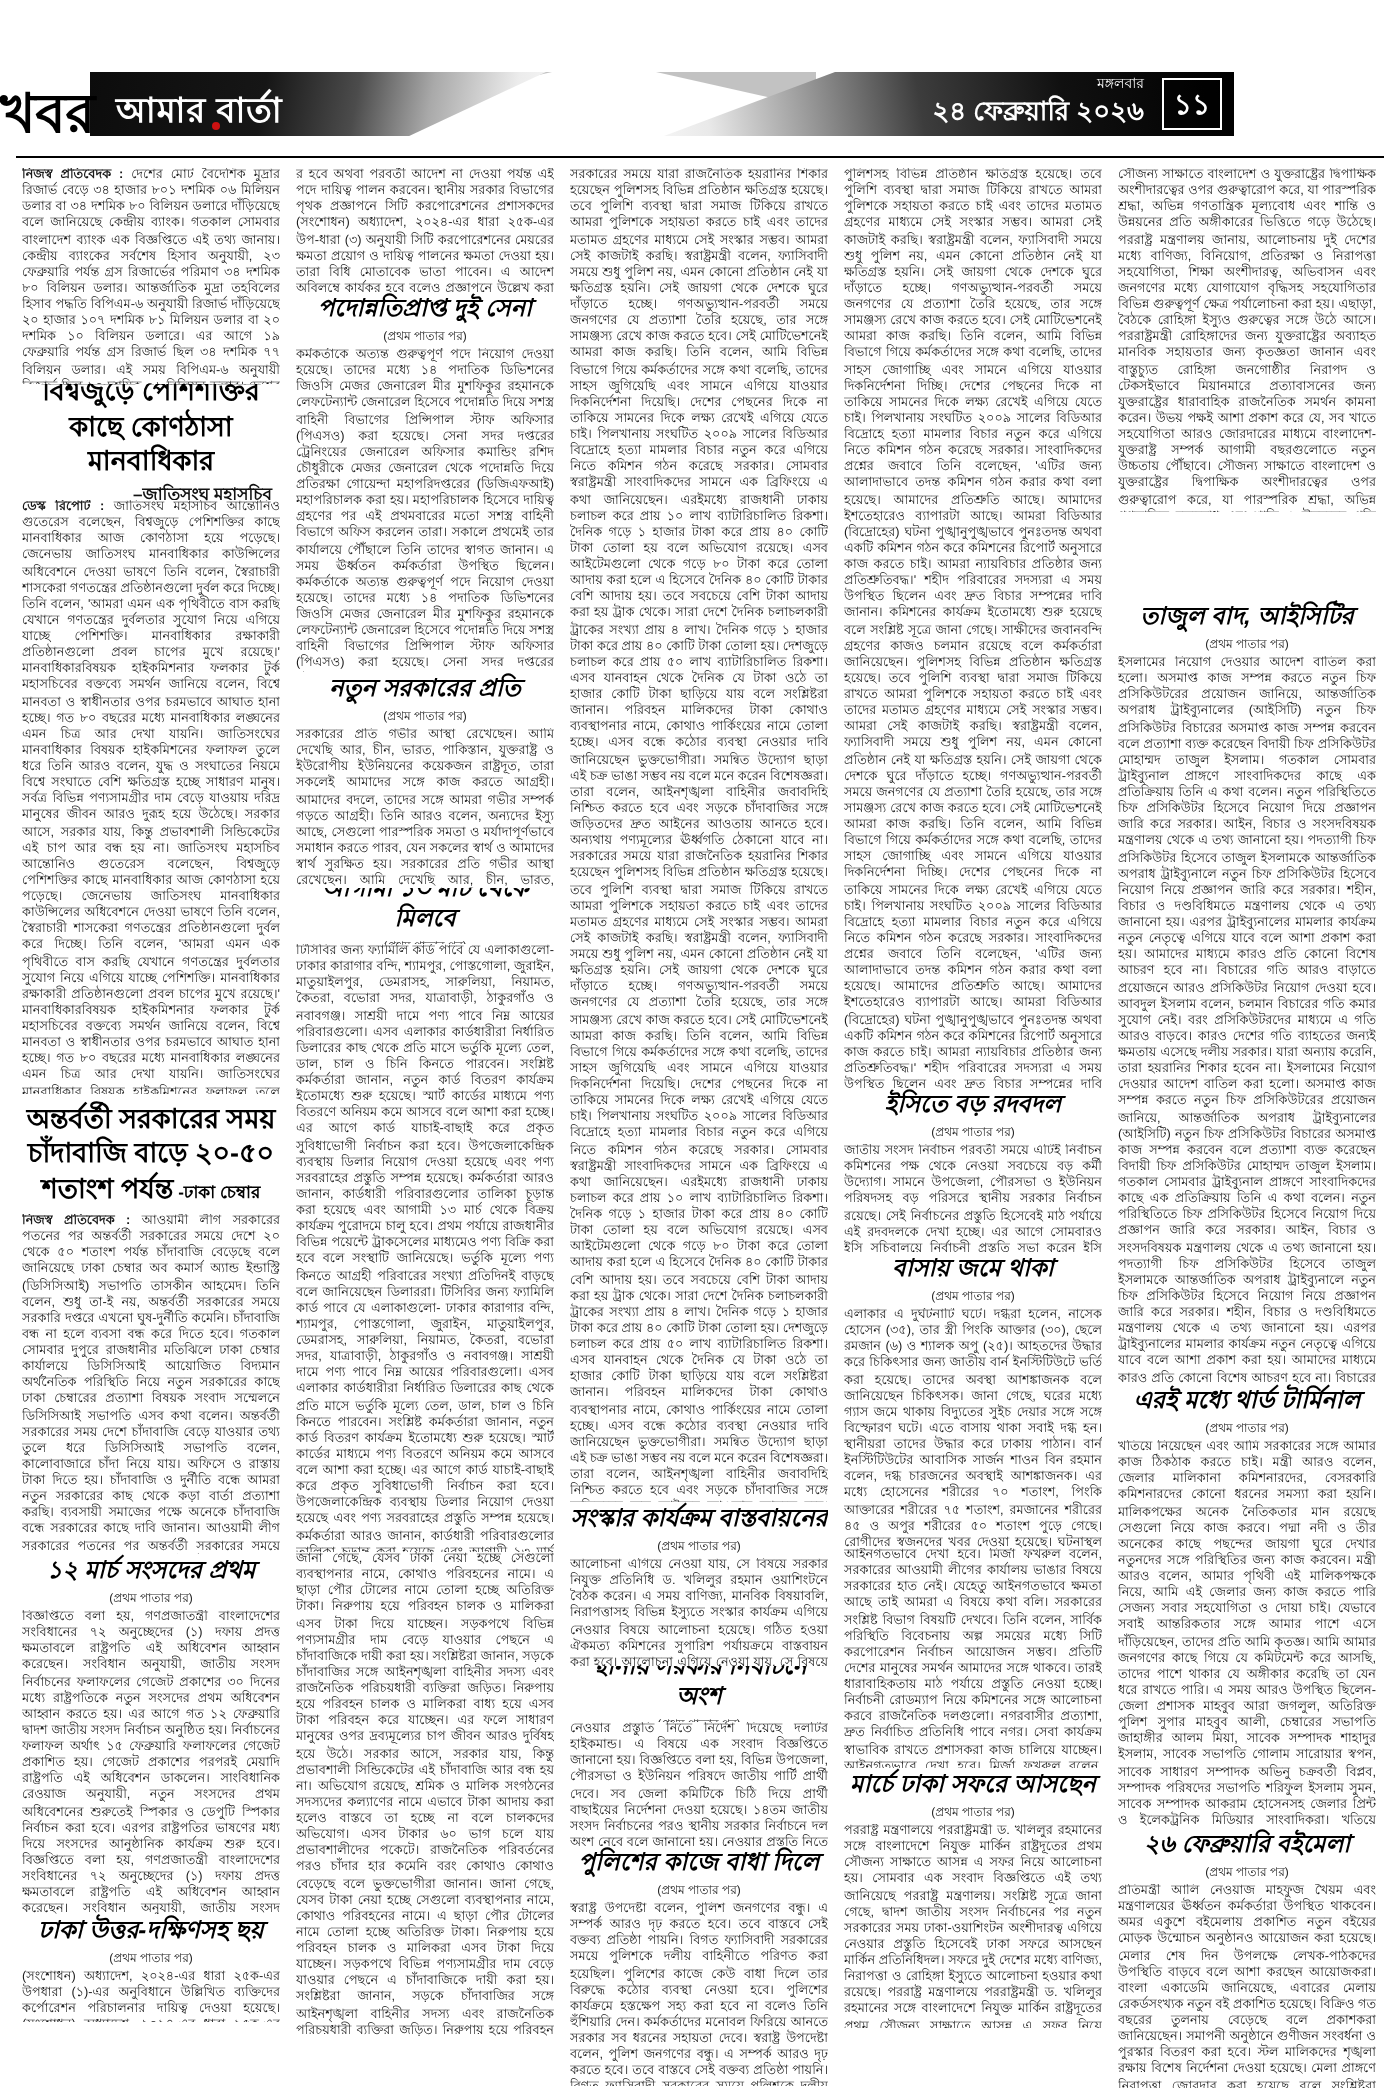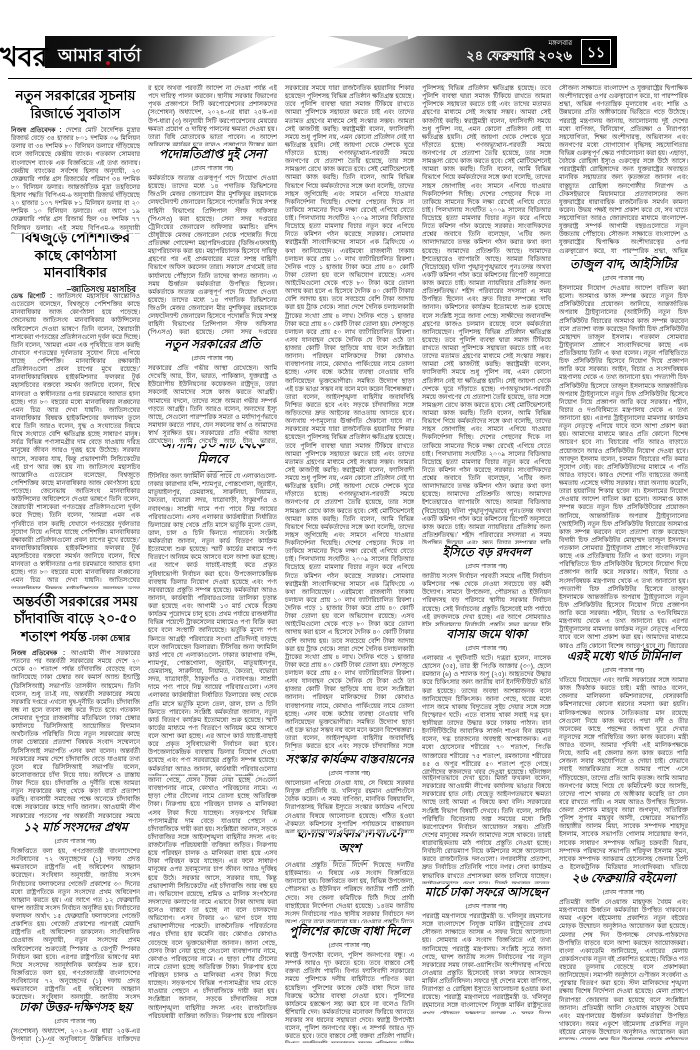--- a/index.html
+++ b/index.html
@@ -55,23 +55,20 @@
     <div class="date-block">
       <div class="weekday">মঙ্গলবার</div>
       <div class="date">২৪ ফেব্রুয়ারি ২০২৬</div>
     </div>
     <div class="page-badge">১১</div>
   </div>
   <div class="masthead-rule"></div>
 
   <div class="columns" id="columns">
       <div class="col">
-        <div class="headline hl-lg" style="height: 42px;">
-          <div class="hl-title">নতুন সরকারের সূচনায় রিজার্ভে সুবাতাস</div>
-        </div>
         <div class="body" style="height: 106px;"><b class="lead">নিজস্ব প্রতিবেদক : </b>দেশের মোট বৈদেশিক মুদ্রার রিজার্ভ বেড়ে ৩৪ হাজার ৮০১ দশমিক ০৬ মিলিয়ন ডলার বা ৩৪ দশমিক ৮০ বিলিয়ন ডলারে দাঁড়িয়েছে বলে জানিয়েছে কেন্দ্রীয় ব্যাংক। গতকাল সোমবার বাংলাদেশ ব্যাংক এক বিজ্ঞপ্তিতে এই তথ্য জানায়। কেন্দ্রীয় ব্যাংকের সর্বশেষ হিসাব অনুযায়ী, ২৩ ফেব্রুয়ারি পর্যন্ত গ্রস রিজার্ভের পরিমাণ ৩৪ দশমিক ৮০ বিলিয়ন ডলার। আন্তর্জাতিক মুদ্রা তহবিলের হিসাব পদ্ধতি বিপিএম-৬ অনুযায়ী রিজার্ভ দাঁড়িয়েছে ২০ হাজার ১০৭ দশমিক ৮১ মিলিয়ন ডলার বা ২০ দশমিক ১০ বিলিয়ন ডলারে। এর আগে ১৯ ফেব্রুয়ারি পর্যন্ত গ্রস রিজার্ভ ছিল ৩৪ দশমিক ৭৭ বিলিয়ন ডলার। এই সময় বিপিএম-৬ অনুযায়ী রিজার্ভ ছিল ২০ দশমিক ০৬ বিলিয়ন ডলার। দেশের মোট বৈদেশিক মুদ্রার রিজার্ভ বেড়ে ৩৪ হাজার ৮০১ দশমিক ০৬ মিলিয়ন ডলার বা ৩৪ দশমিক ৮০ বিলিয়ন ডলারে দাঁড়িয়েছে বলে জানিয়েছে কেন্দ্রীয় ব্যাংক। গতকাল সোমবার বাংলাদেশ ব্যাংক এক বিজ্ঞপ্তিতে এই তথ্য জানায়। কেন্দ্রীয় ব্যাংকের সর্বশেষ হিসাব অনুযায়ী, ২৩ ফেব্রুয়ারি পর্যন্ত গ্রস রিজার্ভের পরিমাণ ৩৪ দশমিক ৮০ বিলিয়ন ডলার। আন্তর্জাতিক মুদ্রা তহবিলের হিসাব পদ্ধতি বিপিএম-৬ অনুযায়ী রিজার্ভ দাঁড়িয়েছে ২০ হাজার ১০৭ দশমিক ৮১ মিলিয়ন ডলার বা ২০ দশমিক ১০ বিলিয়ন ডলারে। এর আগে ১৯ ফেব্রুয়ারি পর্যন্ত গ্রস রিজার্ভ ছিল ৩৪ দশমিক ৭৭ বিলিয়ন ডলার। এই সময় বিপিএম-৬ অনুযায়ী রিজার্ভ ছিল ২০ দশমিক ০৬ বিলিয়ন ডলার।</div>
         <div class="headline hl-lg" style="height: 58px;">
           <div class="hl-title">বিশ্বজুড়ে পেশিশক্তির কাছে কোণঠাসা মানবাধিকার</div>
           <div class="byline">–জাতিসংঘ মহাসচিব</div>
         </div>
         <div class="body" style="height: 295px;"><b class="lead">ডেস্ক রিপোর্ট : </b>জাতিসংঘ মহাসচিব আন্তোনিও গুতেরেস বলেছেন, বিশ্বজুড়ে পেশিশক্তির কাছে মানবাধিকার আজ কোণঠাসা হয়ে পড়েছে। জেনেভায় জাতিসংঘ মানবাধিকার কাউন্সিলের অধিবেশনে দেওয়া ভাষণে তিনি বলেন, স্বৈরাচারী শাসকেরা গণতন্ত্রের প্রতিষ্ঠানগুলো দুর্বল করে দিচ্ছে। তিনি বলেন, 'আমরা এমন এক পৃথিবীতে বাস করছি যেখানে গণতন্ত্রের দুর্বলতার সুযোগ নিয়ে এগিয়ে যাচ্ছে পেশিশক্তি। মানবাধিকার রক্ষাকারী প্রতিষ্ঠানগুলো প্রবল চাপের মুখে রয়েছে।' মানবাধিকারবিষয়ক হাইকমিশনার ফলকার টুর্ক মহাসচিবের বক্তব্যে সমর্থন জানিয়ে বলেন, বিশ্বে মানবতা ও স্বাধীনতার ওপর চরমভাবে আঘাত হানা হচ্ছে। গত ৮০ বছরের মধ্যে মানবাধিকার লঙ্ঘনের এমন চিত্র আর দেখা যায়নি। জাতিসংঘের মানবাধিকার বিষয়ক হাইকমিশনের ফলাফল তুলে ধরে তিনি আরও বলেন, যুদ্ধ ও সংঘাতের নিয়মে বিশ্বে সংঘাতে বেশি ক্ষতিগ্রস্ত হচ্ছে সাধারণ মানুষ। সর্বত্র বিভিন্ন পণ্যসামগ্রীর দাম বেড়ে যাওয়ায় দরিদ্র মানুষের জীবন আরও দুরূহ হয়ে উঠেছে। সরকার আসে, সরকার যায়, কিন্তু প্রভাবশালী সিন্ডিকেটের এই চাপ আর বন্ধ হয় না। জাতিসংঘ মহাসচিব আন্তোনিও গুতেরেস বলেছেন, বিশ্বজুড়ে পেশিশক্তির কাছে মানবাধিকার আজ কোণঠাসা হয়ে পড়েছে। জেনেভায় জাতিসংঘ মানবাধিকার কাউন্সিলের অধিবেশনে দেওয়া ভাষণে তিনি বলেন, স্বৈরাচারী শাসকেরা গণতন্ত্রের প্রতিষ্ঠানগুলো দুর্বল করে দিচ্ছে। তিনি বলেন, 'আমরা এমন এক পৃথিবীতে বাস করছি যেখানে গণতন্ত্রের দুর্বলতার সুযোগ নিয়ে এগিয়ে যাচ্ছে পেশিশক্তি। মানবাধিকার রক্ষাকারী প্রতিষ্ঠানগুলো প্রবল চাপের মুখে রয়েছে।' মানবাধিকারবিষয়ক হাইকমিশনার ফলকার টুর্ক মহাসচিবের বক্তব্যে সমর্থন জানিয়ে বলেন, বিশ্বে মানবতা ও স্বাধীনতার ওপর চরমভাবে আঘাত হানা হচ্ছে। গত ৮০ বছরের মধ্যে মানবাধিকার লঙ্ঘনের এমন চিত্র আর দেখা যায়নি। জাতিসংঘের মানবাধিকার বিষয়ক হাইকমিশনের ফলাফল তুলে ধরে তিনি আরও বলেন, যুদ্ধ ও সংঘাতের নিয়মে বিশ্বে সংঘাতে বেশি ক্ষতিগ্রস্ত হচ্ছে সাধারণ মানুষ। সর্বত্র বিভিন্ন পণ্যসামগ্রীর দাম বেড়ে যাওয়ায় দরিদ্র মানুষের জীবন আরও দুরূহ হয়ে উঠেছে। সরকার আসে, সরকার যায়, কিন্তু প্রভাবশালী সিন্ডিকেটের এই চাপ আর বন্ধ হয় না। জাতিসংঘ মহাসচিব আন্তোনিও গুতেরেস বলেছেন, বিশ্বজুড়ে পেশিশক্তির কাছে মানবাধিকার আজ কোণঠাসা হয়ে পড়েছে। জেনেভায় জাতিসংঘ মানবাধিকার কাউন্সিলের অধিবেশনে দেওয়া ভাষণে তিনি বলেন, স্বৈরাচারী শাসকেরা গণতন্ত্রের প্রতিষ্ঠানগুলো দুর্বল করে দিচ্ছে। তিনি বলেন, 'আমরা এমন এক পৃথিবীতে বাস করছি যেখানে গণতন্ত্রের দুর্বলতার সুযোগ নিয়ে এগিয়ে যাচ্ছে পেশিশক্তি। মানবাধিকার রক্ষাকারী প্রতিষ্ঠানগুলো প্রবল চাপের মুখে রয়েছে।' মানবাধিকারবিষয়ক হাইকমিশনার ফলকার টুর্ক মহাসচিবের বক্তব্যে সমর্থন জানিয়ে বলেন, বিশ্বে মানবতা ও স্বাধীনতার ওপর চরমভাবে আঘাত হানা হচ্ছে। গত ৮০ বছরের মধ্যে মানবাধিকার লঙ্ঘনের এমন চিত্র আর দেখা যায়নি। জাতিসংঘের মানবাধিকার বিষয়ক হাইকমিশনের ফলাফল তুলে ধরে তিনি আরও বলেন, যুদ্ধ ও সংঘাতের নিয়মে বিশ্বে সংঘাতে বেশি ক্ষতিগ্রস্ত হচ্ছে সাধারণ মানুষ। সর্বত্র বিভিন্ন পণ্যসামগ্রীর দাম বেড়ে যাওয়ায় দরিদ্র মানুষের জীবন আরও দুরূহ হয়ে উঠেছে। সরকার আসে, সরকার যায়, কিন্তু প্রভাবশালী সিন্ডিকেটের এই চাপ আর বন্ধ হয় না।</div>
         <div class="headline hl-lg" style="height: 60px;">
           <div class="hl-title">অন্তর্বর্তী সরকারের সময় চাঁদাবাজি বাড়ে ২০-৫০ শতাংশ পর্যন্ত<span class="byline-inline"> -ঢাকা চেম্বার</span></div>
         </div>
         <div class="body" style="height: 168px;"><b class="lead">নিজস্ব প্রতিবেদক : </b>আওয়ামী লীগ সরকারের পতনের পর অন্তর্বর্তী সরকারের সময়ে দেশে ২০ থেকে ৫০ শতাংশ পর্যন্ত চাঁদাবাজি বেড়েছে বলে জানিয়েছে ঢাকা চেম্বার অব কমার্স অ্যান্ড ইন্ডাস্ট্রি (ডিসিসিআই) সভাপতি তাসকীন আহমেদ। তিনি বলেন, শুধু তা-ই নয়, অন্তর্বর্তী সরকারের সময়ে সরকারি দপ্তরে এখনো ঘুষ-দুর্নীতি কমেনি। চাঁদাবাজি বন্ধ না হলে ব্যবসা বন্ধ করে দিতে হবে। গতকাল সোমবার দুপুরে রাজধানীর মতিঝিলে ঢাকা চেম্বার কার্যালয়ে ডিসিসিআই আয়োজিত বিদ্যমান অর্থনৈতিক পরিস্থিতি নিয়ে নতুন সরকারের কাছে ঢাকা চেম্বারের প্রত্যাশা বিষয়ক সংবাদ সম্মেলনে ডিসিসিআই সভাপতি এসব কথা বলেন। অন্তর্বর্তী সরকারের সময় দেশে চাঁদাবাজি বেড়ে যাওয়ার তথ্য তুলে ধরে ডিসিসিআই সভাপতি বলেন, কালোবাজারে চাঁদা নিয়ে যায়। অফিসে ও রাস্তায় টাকা দিতে হয়। চাঁদাবাজি ও দুর্নীতি বন্ধে আমরা নতুন সরকারের কাছ থেকে কড়া বার্তা প্রত্যাশা করছি। ব্যবসায়ী সমাজের পক্ষে অনেকে চাঁদাবাজি বন্ধে সরকারের কাছে দাবি জানান। আওয়ামী লীগ সরকারের পতনের পর অন্তর্বর্তী সরকারের সময়ে দেশে ২০ থেকে ৫০ শতাংশ পর্যন্ত চাঁদাবাজি বেড়েছে বলে জানিয়েছে ঢাকা চেম্বার অব কমার্স অ্যান্ড ইন্ডাস্ট্রি (ডিসিসিআই) সভাপতি তাসকীন আহমেদ। তিনি বলেন, শুধু তা-ই নয়, অন্তর্বর্তী সরকারের সময়ে সরকারি দপ্তরে এখনো ঘুষ-দুর্নীতি কমেনি। চাঁদাবাজি বন্ধ না হলে ব্যবসা বন্ধ করে দিতে হবে। গতকাল সোমবার দুপুরে রাজধানীর মতিঝিলে ঢাকা চেম্বার কার্যালয়ে ডিসিসিআই আয়োজিত বিদ্যমান অর্থনৈতিক পরিস্থিতি নিয়ে নতুন সরকারের কাছে ঢাকা চেম্বারের প্রত্যাশা বিষয়ক সংবাদ সম্মেলনে ডিসিসিআই সভাপতি এসব কথা বলেন। অন্তর্বর্তী সরকারের সময় দেশে চাঁদাবাজি বেড়ে যাওয়ার তথ্য তুলে ধরে ডিসিসিআই সভাপতি বলেন, কালোবাজারে চাঁদা নিয়ে যায়। অফিসে ও রাস্তায় টাকা দিতে হয়। চাঁদাবাজি ও দুর্নীতি বন্ধে আমরা নতুন সরকারের কাছ থেকে কড়া বার্তা প্রত্যাশা করছি। ব্যবসায়ী সমাজের পক্ষে অনেকে চাঁদাবাজি বন্ধে সরকারের কাছে দাবি জানান।</div>
@@ -137,21 +134,21 @@
         <div class="body" style="height: 118px;">এলাকার এ দুর্ঘটনাটি ঘটে। দগ্ধরা হলেন, নাসেক হোসেন (৩৫), তার স্ত্রী পিংকি আক্তার (৩০), ছেলে রমজান (৬) ও শ্যালক অপু (২৫)। আহতদের উদ্ধার করে চিকিৎসার জন্য জাতীয় বার্ন ইনস্টিটিউটে ভর্তি করা হয়েছে। তাদের অবস্থা আশঙ্কাজনক বলে জানিয়েছেন চিকিৎসক। জানা গেছে, ঘরের মধ্যে গ্যাস জমে থাকায় বিদ্যুতের সুইচ দেয়ার সঙ্গে সঙ্গে বিস্ফোরণ ঘটে। এতে বাসায় থাকা সবাই দগ্ধ হন। স্থানীয়রা তাদের উদ্ধার করে ঢাকায় পাঠান। বার্ন ইনস্টিটিউটের আবাসিক সার্জন শাওন বিন রহমান বলেন, দগ্ধ চারজনের অবস্থাই আশঙ্কাজনক। এর মধ্যে হোসেনের শরীরের ৭০ শতাংশ, পিংকি আক্তারের শরীরের ৭৫ শতাংশ, রমজানের শরীরের ৪৫ ও অপুর শরীরের ৫০ শতাংশ পুড়ে গেছে। রোগীদের স্বজনদের খবর দেওয়া হয়েছে। ঘটনাস্থল পরিদর্শন করেছে ফায়ার সার্ভিসের একটি দল। পরিবারের নিরাপত্তাব্যবস্থা নিয়ে তদন্ত চলছে। এলাকার এ দুর্ঘটনাটি ঘটে। দগ্ধরা হলেন, নাসেক হোসেন (৩৫), তার স্ত্রী পিংকি আক্তার (৩০), ছেলে রমজান (৬) ও শ্যালক অপু (২৫)। আহতদের উদ্ধার করে চিকিৎসার জন্য জাতীয় বার্ন ইনস্টিটিউটে ভর্তি করা হয়েছে। তাদের অবস্থা আশঙ্কাজনক বলে জানিয়েছেন চিকিৎসক। জানা গেছে, ঘরের মধ্যে গ্যাস জমে থাকায় বিদ্যুতের সুইচ দেয়ার সঙ্গে সঙ্গে বিস্ফোরণ ঘটে। এতে বাসায় থাকা সবাই দগ্ধ হন। স্থানীয়রা তাদের উদ্ধার করে ঢাকায় পাঠান। বার্ন ইনস্টিটিউটের আবাসিক সার্জন শাওন বিন রহমান বলেন, দগ্ধ চারজনের অবস্থাই আশঙ্কাজনক। এর মধ্যে হোসেনের শরীরের ৭০ শতাংশ, পিংকি আক্তারের শরীরের ৭৫ শতাংশ, রমজানের শরীরের ৪৫ ও অপুর শরীরের ৫০ শতাংশ পুড়ে গেছে। রোগীদের স্বজনদের খবর দেওয়া হয়েছে। ঘটনাস্থল পরিদর্শন করেছে ফায়ার সার্ভিসের একটি দল। পরিবারের নিরাপত্তাব্যবস্থা নিয়ে তদন্ত চলছে।</div>
         <div class="body" style="height: 108px;">আইনগতভাবে দেখা হবে। মির্জা ফখরুল বলেন, সরকারের আওয়ামী লীগের কার্যালয় ভাঙার বিষয়ে সরকারের হাত নেই। যেহেতু আইনগতভাবে ক্ষমতা আছে তাই আমরা এ বিষয়ে কথা বলি। সরকারের সংশ্লিষ্ট বিভাগ বিষয়টি দেখবে। তিনি বলেন, সার্বিক পরিস্থিতি বিবেচনায় অল্প সময়ের মধ্যে সিটি করপোরেশন নির্বাচন আয়োজন সম্ভব। প্রতিটি দেশের মানুষের সমর্থন আমাদের সঙ্গে থাকবে। তারই ধারাবাহিকতায় মাঠ পর্যায়ে প্রস্তুতি নেওয়া হচ্ছে। নির্বাচনী রোডম্যাপ নিয়ে কমিশনের সঙ্গে আলোচনা করবে রাজনৈতিক দলগুলো। নগরবাসীর প্রত্যাশা, দ্রুত নির্বাচিত প্রতিনিধি পাবে নগর। সেবা কার্যক্রম স্বাভাবিক রাখতে প্রশাসকরা কাজ চালিয়ে যাচ্ছেন। আইনগতভাবে দেখা হবে। মির্জা ফখরুল বলেন, সরকারের আওয়ামী লীগের কার্যালয় ভাঙার বিষয়ে সরকারের হাত নেই। যেহেতু আইনগতভাবে ক্ষমতা আছে তাই আমরা এ বিষয়ে কথা বলি। সরকারের সংশ্লিষ্ট বিভাগ বিষয়টি দেখবে। তিনি বলেন, সার্বিক পরিস্থিতি বিবেচনায় অল্প সময়ের মধ্যে সিটি করপোরেশন নির্বাচন আয়োজন সম্ভব। প্রতিটি দেশের মানুষের সমর্থন আমাদের সঙ্গে থাকবে। তারই ধারাবাহিকতায় মাঠ পর্যায়ে প্রস্তুতি নেওয়া হচ্ছে। নির্বাচনী রোডম্যাপ নিয়ে কমিশনের সঙ্গে আলোচনা করবে রাজনৈতিক দলগুলো। নগরবাসীর প্রত্যাশা, দ্রুত নির্বাচিত প্রতিনিধি পাবে নগর। সেবা কার্যক্রম স্বাভাবিক রাখতে প্রশাসকরা কাজ চালিয়ে যাচ্ছেন।</div>
         <div class="headline hl-md" style="height: 28px;">
           <div class="hl-title">মার্চে ঢাকা সফরে আসছেন</div>
           <div class="note">(প্রথম পাতার পর)</div>
         </div>
         <div class="body" style="height: 100px;">পররাষ্ট্র মন্ত্রণালয়ে পররাষ্ট্রমন্ত্রী ড. খলিলুর রহমানের সঙ্গে বাংলাদেশে নিযুক্ত মার্কিন রাষ্ট্রদূতের প্রথম সৌজন্য সাক্ষাতে আসন্ন এ সফর নিয়ে আলোচনা হয়। সোমবার এক সংবাদ বিজ্ঞপ্তিতে এই তথ্য জানিয়েছে পররাষ্ট্র মন্ত্রণালয়। সংশ্লিষ্ট সূত্রে জানা গেছে, দ্বাদশ জাতীয় সংসদ নির্বাচনের পর নতুন সরকারের সময় ঢাকা-ওয়াশিংটন অংশীদারত্ব এগিয়ে নেওয়ার প্রস্তুতি হিসেবেই ঢাকা সফরে আসছেন মার্কিন প্রতিনিধিদল। সফরে দুই দেশের মধ্যে বাণিজ্য, নিরাপত্তা ও রোহিঙ্গা ইস্যুতে আলোচনা হওয়ার কথা রয়েছে। পররাষ্ট্র মন্ত্রণালয়ে পররাষ্ট্রমন্ত্রী ড. খলিলুর রহমানের সঙ্গে বাংলাদেশে নিযুক্ত মার্কিন রাষ্ট্রদূতের প্রথম সৌজন্য সাক্ষাতে আসন্ন এ সফর নিয়ে আলোচনা হয়। সোমবার এক সংবাদ বিজ্ঞপ্তিতে এই তথ্য জানিয়েছে পররাষ্ট্র মন্ত্রণালয়। সংশ্লিষ্ট সূত্রে জানা গেছে, দ্বাদশ জাতীয় সংসদ নির্বাচনের পর নতুন সরকারের সময় ঢাকা-ওয়াশিংটন অংশীদারত্ব এগিয়ে নেওয়ার প্রস্তুতি হিসেবেই ঢাকা সফরে আসছেন মার্কিন প্রতিনিধিদল। সফরে দুই দেশের মধ্যে বাণিজ্য, নিরাপত্তা ও রোহিঙ্গা ইস্যুতে আলোচনা হওয়ার কথা রয়েছে।</div>
       </div>
       <div class="col">
         <div class="body" style="height: 170px;">সৌজন্য সাক্ষাতে বাংলাদেশ ও যুক্তরাষ্ট্রের দ্বিপাক্ষিক অংশীদারত্বের ওপর গুরুত্বারোপ করে, যা পারস্পরিক শ্রদ্ধা, অভিন্ন গণতান্ত্রিক মূল্যবোধ এবং শান্তি ও উন্নয়নের প্রতি অঙ্গীকারের ভিত্তিতে গড়ে উঠেছে। পররাষ্ট্র মন্ত্রণালয় জানায়, আলোচনায় দুই দেশের মধ্যে বাণিজ্য, বিনিয়োগ, প্রতিরক্ষা ও নিরাপত্তা সহযোগিতা, শিক্ষা অংশীদারত্ব, অভিবাসন এবং জনগণের মধ্যে যোগাযোগ বৃদ্ধিসহ সহযোগিতার বিভিন্ন গুরুত্বপূর্ণ ক্ষেত্র পর্যালোচনা করা হয়। এছাড়া, বৈঠকে রোহিঙ্গা ইস্যুও গুরুত্বের সঙ্গে উঠে আসে। পররাষ্ট্রমন্ত্রী রোহিঙ্গাদের জন্য যুক্তরাষ্ট্রের অব্যাহত মানবিক সহায়তার জন্য কৃতজ্ঞতা জানান এবং বাস্তুচ্যুত রোহিঙ্গা জনগোষ্ঠীর নিরাপদ ও টেকসইভাবে মিয়ানমারে প্রত্যাবাসনের জন্য যুক্তরাষ্ট্রের ধারাবাহিক রাজনৈতিক সমর্থন কামনা করেন। উভয় পক্ষই আশা প্রকাশ করে যে, সব খাতে সহযোগিতা আরও জোরদারের মাধ্যমে বাংলাদেশ-যুক্তরাষ্ট্র সম্পর্ক আগামী বছরগুলোতে নতুন উচ্চতায় পৌঁছাবে। সৌজন্য সাক্ষাতে বাংলাদেশ ও যুক্তরাষ্ট্রের দ্বিপাক্ষিক অংশীদারত্বের ওপর গুরুত্বারোপ করে, যা পারস্পরিক শ্রদ্ধা, অভিন্ন গণতান্ত্রিক মূল্যবোধ এবং শান্তি ও উন্নয়নের প্রতি অঙ্গীকারের ভিত্তিতে গড়ে উঠেছে। পররাষ্ট্র মন্ত্রণালয় জানায়, আলোচনায় দুই দেশের মধ্যে বাণিজ্য, বিনিয়োগ, প্রতিরক্ষা ও নিরাপত্তা সহযোগিতা, শিক্ষা অংশীদারত্ব, অভিবাসন এবং জনগণের মধ্যে যোগাযোগ বৃদ্ধিসহ সহযোগিতার বিভিন্ন গুরুত্বপূর্ণ ক্ষেত্র পর্যালোচনা করা হয়। এছাড়া, বৈঠকে রোহিঙ্গা ইস্যুও গুরুত্বের সঙ্গে উঠে আসে। পররাষ্ট্রমন্ত্রী রোহিঙ্গাদের জন্য যুক্তরাষ্ট্রের অব্যাহত মানবিক সহায়তার জন্য কৃতজ্ঞতা জানান এবং বাস্তুচ্যুত রোহিঙ্গা জনগোষ্ঠীর নিরাপদ ও টেকসইভাবে মিয়ানমারে প্রত্যাবাসনের জন্য যুক্তরাষ্ট্রের ধারাবাহিক রাজনৈতিক সমর্থন কামনা করেন। উভয় পক্ষই আশা প্রকাশ করে যে, সব খাতে সহযোগিতা আরও জোরদারের মাধ্যমে বাংলাদেশ-যুক্তরাষ্ট্র সম্পর্ক আগামী বছরগুলোতে নতুন উচ্চতায় পৌঁছাবে।</div>
-        <div class="headline hl-md" style="height: 28px;">
+        <div class="headline hl-md" style="height: 28px; margin-top: 44px;">
           <div class="hl-title">তাজুল বাদ, আইসিটির</div>
           <div class="note">(প্রথম পাতার পর)</div>
         </div>
         <div class="body" style="height: 362px;">ইসলামের নিয়োগ দেওয়ার আদেশ বাতিল করা হলো। অসমাপ্ত কাজ সম্পন্ন করতে নতুন চিফ প্রসিকিউটরের প্রয়োজন জানিয়ে, আন্তর্জাতিক অপরাধ ট্রাইব্যুনালের (আইসিটি) নতুন চিফ প্রসিকিউটর বিচারের অসমাপ্ত কাজ সম্পন্ন করবেন বলে প্রত্যাশা ব্যক্ত করেছেন বিদায়ী চিফ প্রসিকিউটর মোহাম্মদ তাজুল ইসলাম। গতকাল সোমবার ট্রাইব্যুনাল প্রাঙ্গণে সাংবাদিকদের কাছে এক প্রতিক্রিয়ায় তিনি এ কথা বলেন। নতুন পরিস্থিতিতে চিফ প্রসিকিউটর হিসেবে নিয়োগ দিয়ে প্রজ্ঞাপন জারি করে সরকার। আইন, বিচার ও সংসদবিষয়ক মন্ত্রণালয় থেকে এ তথ্য জানানো হয়। পদত্যাগী চিফ প্রসিকিউটর হিসেবে তাজুল ইসলামকে আন্তর্জাতিক অপরাধ ট্রাইব্যুনালে নতুন চিফ প্রসিকিউটর হিসেবে নিয়োগ নিয়ে প্রজ্ঞাপন জারি করে সরকার। শহীন, বিচার ও দণ্ডবিধিমতে মন্ত্রণালয় থেকে এ তথ্য জানানো হয়। এরপর ট্রাইব্যুনালের মামলার কার্যক্রম নতুন নেতৃত্বে এগিয়ে যাবে বলে আশা প্রকাশ করা হয়। আমাদের মাধ্যমে কারও প্রতি কোনো বিশেষ আচরণ হবে না। বিচারের গতি আরও বাড়াতে প্রয়োজনে আরও প্রসিকিউটর নিয়োগ দেওয়া হবে। আবদুল ইসলাম বলেন, চলমান বিচারের গতি কমার সুযোগ নেই। বরং প্রসিকিউটরদের মাধ্যমে এ গতি আরও বাড়বে। কারও দেশের গতি ব্যাহতের জন্যই ক্ষমতায় এসেছে দলীয় সরকার। যারা অন্যায় করেনি, তারা হয়রানির শিকার হবেন না। ইসলামের নিয়োগ দেওয়ার আদেশ বাতিল করা হলো। অসমাপ্ত কাজ সম্পন্ন করতে নতুন চিফ প্রসিকিউটরের প্রয়োজন জানিয়ে, আন্তর্জাতিক অপরাধ ট্রাইব্যুনালের (আইসিটি) নতুন চিফ প্রসিকিউটর বিচারের অসমাপ্ত কাজ সম্পন্ন করবেন বলে প্রত্যাশা ব্যক্ত করেছেন বিদায়ী চিফ প্রসিকিউটর মোহাম্মদ তাজুল ইসলাম। গতকাল সোমবার ট্রাইব্যুনাল প্রাঙ্গণে সাংবাদিকদের কাছে এক প্রতিক্রিয়ায় তিনি এ কথা বলেন। নতুন পরিস্থিতিতে চিফ প্রসিকিউটর হিসেবে নিয়োগ দিয়ে প্রজ্ঞাপন জারি করে সরকার। আইন, বিচার ও সংসদবিষয়ক মন্ত্রণালয় থেকে এ তথ্য জানানো হয়। পদত্যাগী চিফ প্রসিকিউটর হিসেবে তাজুল ইসলামকে আন্তর্জাতিক অপরাধ ট্রাইব্যুনালে নতুন চিফ প্রসিকিউটর হিসেবে নিয়োগ নিয়ে প্রজ্ঞাপন জারি করে সরকার। শহীন, বিচার ও দণ্ডবিধিমতে মন্ত্রণালয় থেকে এ তথ্য জানানো হয়। এরপর ট্রাইব্যুনালের মামলার কার্যক্রম নতুন নেতৃত্বে এগিয়ে যাবে বলে আশা প্রকাশ করা হয়। আমাদের মাধ্যমে কারও প্রতি কোনো বিশেষ আচরণ হবে না। বিচারের গতি আরও বাড়াতে প্রয়োজনে আরও প্রসিকিউটর নিয়োগ দেওয়া হবে। আবদুল ইসলাম বলেন, চলমান বিচারের গতি কমার সুযোগ নেই। বরং প্রসিকিউটরদের মাধ্যমে এ গতি আরও বাড়বে। কারও দেশের গতি ব্যাহতের জন্যই ক্ষমতায় এসেছে দলীয় সরকার। যারা অন্যায় করেনি, তারা হয়রানির শিকার হবেন না। ইসলামের নিয়োগ দেওয়ার আদেশ বাতিল করা হলো। অসমাপ্ত কাজ সম্পন্ন করতে নতুন চিফ প্রসিকিউটরের প্রয়োজন জানিয়ে, আন্তর্জাতিক অপরাধ ট্রাইব্যুনালের (আইসিটি) নতুন চিফ প্রসিকিউটর বিচারের অসমাপ্ত কাজ সম্পন্ন করবেন বলে প্রত্যাশা ব্যক্ত করেছেন বিদায়ী চিফ প্রসিকিউটর মোহাম্মদ তাজুল ইসলাম। গতকাল সোমবার ট্রাইব্যুনাল প্রাঙ্গণে সাংবাদিকদের কাছে এক প্রতিক্রিয়ায় তিনি এ কথা বলেন। নতুন পরিস্থিতিতে চিফ প্রসিকিউটর হিসেবে নিয়োগ দিয়ে প্রজ্ঞাপন জারি করে সরকার। আইন, বিচার ও সংসদবিষয়ক মন্ত্রণালয় থেকে এ তথ্য জানানো হয়। পদত্যাগী চিফ প্রসিকিউটর হিসেবে তাজুল ইসলামকে আন্তর্জাতিক অপরাধ ট্রাইব্যুনালে নতুন চিফ প্রসিকিউটর হিসেবে নিয়োগ নিয়ে প্রজ্ঞাপন জারি করে সরকার। শহীন, বিচার ও দণ্ডবিধিমতে মন্ত্রণালয় থেকে এ তথ্য জানানো হয়। এরপর ট্রাইব্যুনালের মামলার কার্যক্রম নতুন নেতৃত্বে এগিয়ে যাবে বলে আশা প্রকাশ করা হয়। আমাদের মাধ্যমে কারও প্রতি কোনো বিশেষ আচরণ হবে না। বিচারের গতি আরও বাড়াতে প্রয়োজনে আরও প্রসিকিউটর নিয়োগ দেওয়া হবে। আবদুল ইসলাম বলেন, চলমান বিচারের গতি কমার সুযোগ নেই। বরং প্রসিকিউটরদের মাধ্যমে এ গতি আরও বাড়বে। কারও দেশের গতি ব্যাহতের জন্যই ক্ষমতায় এসেছে দলীয় সরকার। যারা অন্যায় করেনি, তারা হয়রানির শিকার হবেন না।</div>
         <div class="headline hl-md" style="height: 28px;">
           <div class="hl-title">এরই মধ্যে থার্ড টার্মিনাল</div>
           <div class="note">(প্রথম পাতার পর)</div>
         </div>
         <div class="body" style="height: 192px;">খতিয়ে নিয়েছেন এবং আমি সরকারের সঙ্গে আমার কাজ ঠিকঠাক করতে চাই। মন্ত্রী আরও বলেন, জেলার মালিকানা কমিশনারদের, বেসরকারি কমিশনারদের কোনো ধরনের সমস্যা করা হয়নি। মালিকপক্ষের অনেক নৈতিকতার মান রয়েছে সেগুলো নিয়ে কাজ করবে। পদ্মা নদী ও তীর অনেকের কাছে পছন্দের জায়গা ঘুরে দেখার নতুনদের সঙ্গে পরিস্থিতির জন্য কাজ করবেন। মন্ত্রী আরও বলেন, আমার পৃথিবী এই মালিকপক্ষকে নিয়ে, আমি এই জেলার জন্য কাজ করতে পারি সেজন্য সবার সহযোগিতা ও দোয়া চাই। যেভাবে সবাই আন্তরিকতার সঙ্গে আমার পাশে এসে দাঁড়িয়েছেন, তাদের প্রতি আমি কৃতজ্ঞ। আমি আমার জনগণের কাছে গিয়ে যে কমিটমেন্ট করে আসছি, তাদের পাশে থাকার যে অঙ্গীকার করেছি তা যেন ধরে রাখতে পারি। এ সময় আরও উপস্থিত ছিলেন- জেলা প্রশাসক মাহবুব আরা জগলুল, অতিরিক্ত পুলিশ সুপার মাহবুব আলী, চেম্বারের সভাপতি জাহাঙ্গীর আলম মিয়া, সাবেক সম্পাদক শাহাদুর ইসলাম, সাবেক সভাপতি গোলাম সারোয়ার স্বপন, সাবেক সাধারণ সম্পাদক অভিনু চক্রবর্তী বিপ্লব, সম্পাদক পরিষদের সভাপতি শরিফুল ইসলাম সুমন, সাবেক সম্পাদক আকরাম হোসেনসহ জেলার প্রিন্ট ও ইলেকট্রনিক মিডিয়ার সাংবাদিকরা। খতিয়ে নিয়েছেন এবং আমি সরকারের সঙ্গে আমার কাজ ঠিকঠাক করতে চাই। মন্ত্রী আরও বলেন, জেলার মালিকানা কমিশনারদের, বেসরকারি কমিশনারদের কোনো ধরনের সমস্যা করা হয়নি। মালিকপক্ষের অনেক নৈতিকতার মান রয়েছে সেগুলো নিয়ে কাজ করবে। পদ্মা নদী ও তীর অনেকের কাছে পছন্দের জায়গা ঘুরে দেখার নতুনদের সঙ্গে পরিস্থিতির জন্য কাজ করবেন। মন্ত্রী আরও বলেন, আমার পৃথিবী এই মালিকপক্ষকে নিয়ে, আমি এই জেলার জন্য কাজ করতে পারি সেজন্য সবার সহযোগিতা ও দোয়া চাই। যেভাবে সবাই আন্তরিকতার সঙ্গে আমার পাশে এসে দাঁড়িয়েছেন, তাদের প্রতি আমি কৃতজ্ঞ। আমি আমার জনগণের কাছে গিয়ে যে কমিটমেন্ট করে আসছি, তাদের পাশে থাকার যে অঙ্গীকার করেছি তা যেন ধরে রাখতে পারি। এ সময় আরও উপস্থিত ছিলেন- জেলা প্রশাসক মাহবুব আরা জগলুল, অতিরিক্ত পুলিশ সুপার মাহবুব আলী, চেম্বারের সভাপতি জাহাঙ্গীর আলম মিয়া, সাবেক সম্পাদক শাহাদুর ইসলাম, সাবেক সভাপতি গোলাম সারোয়ার স্বপন, সাবেক সাধারণ সম্পাদক অভিনু চক্রবর্তী বিপ্লব, সম্পাদক পরিষদের সভাপতি শরিফুল ইসলাম সুমন, সাবেক সম্পাদক আকরাম হোসেনসহ জেলার প্রিন্ট ও ইলেকট্রনিক মিডিয়ার সাংবাদিকরা।</div>
         <div class="headline hl-md" style="height: 28px;">

